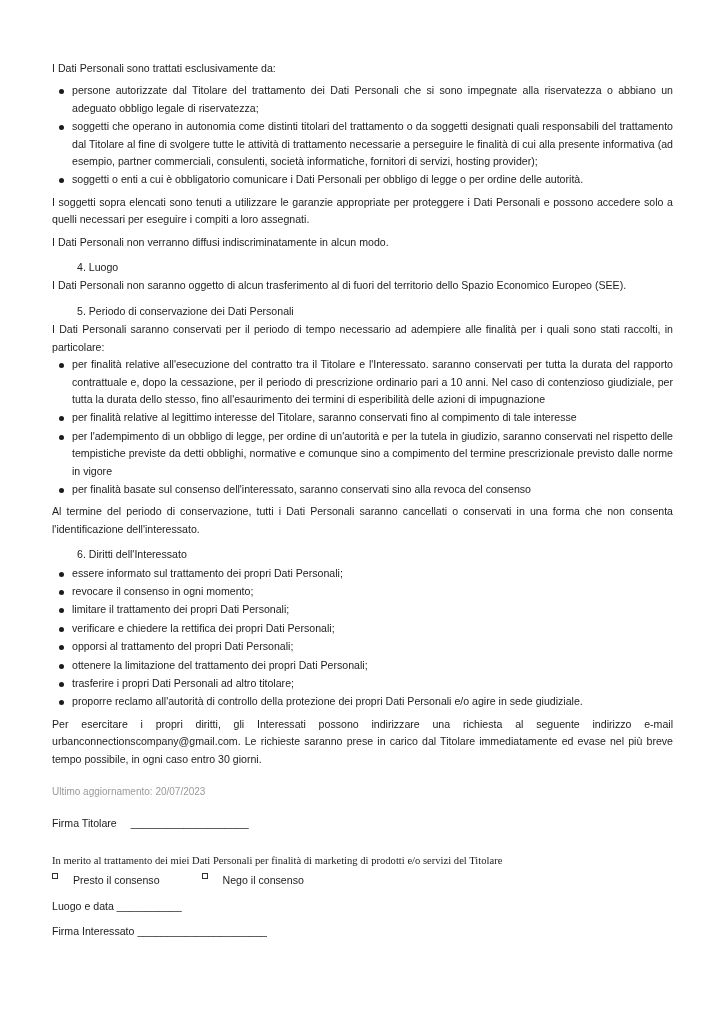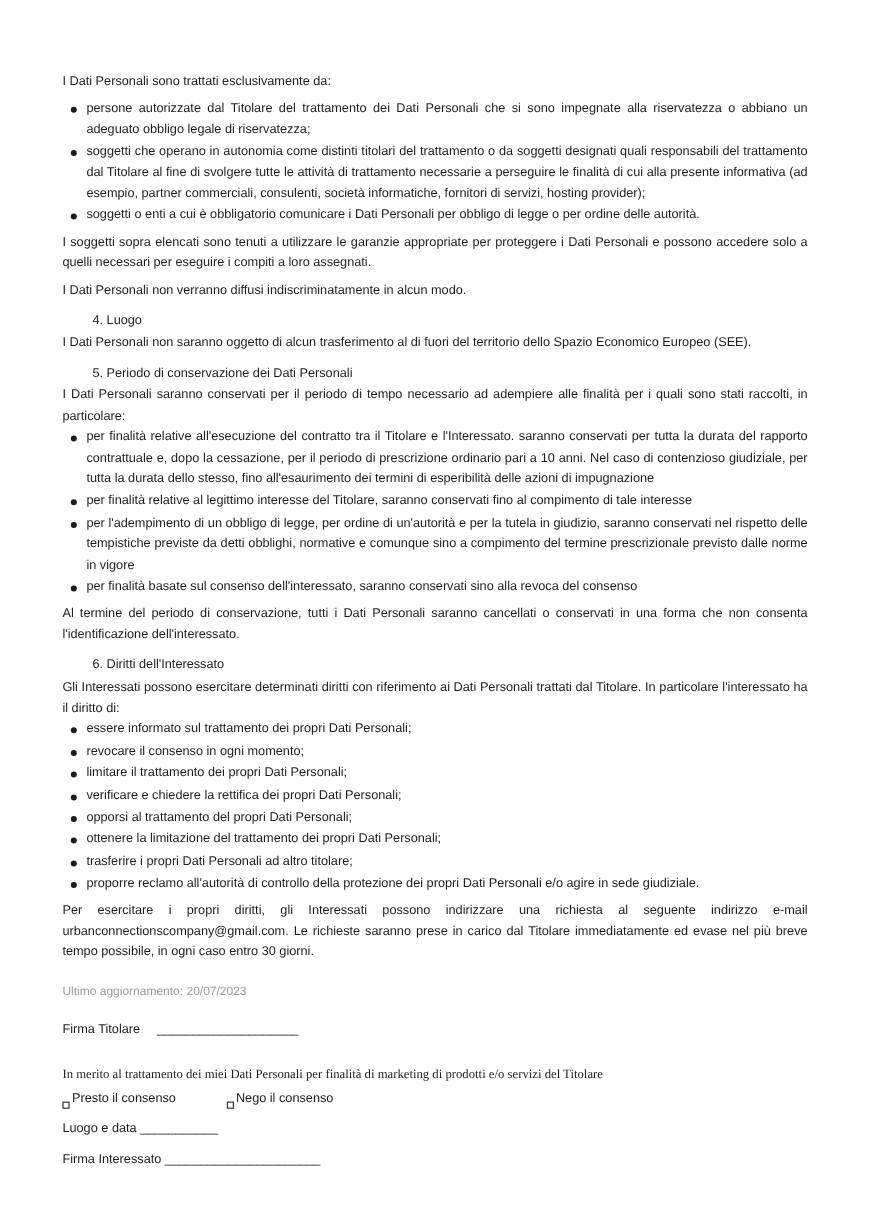--- a/index.html
+++ b/index.html
@@ -18,21 +18,21 @@
       width: 5px; height: 5px; background: #1c1c1c; border-radius: 50%;
     }
     .heading { margin: 8px 0 1px 25px; }
     .heading .num { font-weight: normal; }
     .heading .title { font-weight: normal; }
     .updated { color: #9a9a9a; margin-top: 15px; font-size: 10px; }
     .sign-row { margin-top: 15px; }
     .sign-row .gap { display: inline-block; width: 14px; }
     .consent-q { margin-top: 19px; font-family: Liberation Serif, serif; }
     .consent-options { margin-top: 3px; display: flex; gap: 42px; }
-    .option { display: inline-flex; align-items: flex-end; gap: 0; cursor: pointer; }
+    .option { display: inline-flex; align-items: flex-start; gap: 13px; cursor: pointer; }
     .checkbox {
       display: inline-block; width: 4px; height: 4px; border: 1px solid #333;
       margin-right: 2px; margin-top: 1px;
     }
     .field-row { margin-top: 8px; }
   </style>
 </head>
 <body>
 
 <div class="page">
@@ -62,21 +62,20 @@
     <li>per finalità relative al legittimo interesse del Titolare, saranno conservati fino al compimento di tale interesse</li>
     <li>per l'adempimento di un obbligo di legge, per ordine di un'autorità e per la tutela in giudizio, saranno conservati nel rispetto delle tempistiche previste da detti obblighi, normative e comunque sino a compimento del termine prescrizionale previsto dalle norme in vigore</li>
     <li>per finalità basate sul consenso dell'interessato, saranno conservati sino alla revoca del consenso</li>
   </ul>
   <p class="para">Al termine del periodo di conservazione, tutti i Dati Personali saranno cancellati o conservati in una forma che non consenta l'identificazione dell'interessato.</p>
 
   <div class="heading">
     <span class="num">6.</span>
     <span class="title">Diritti dell'Interessato</span>
   </div>
-  <p>Gli Interessati possono esercitare determinati diritti con riferimento ai Dati Personali trattati dal Titolare. In particolare l'interessato ha il diritto di:</p>
   <ul class="bullets">
     <li>essere informato sul trattamento dei propri Dati Personali;</li>
     <li>revocare il consenso in ogni momento;</li>
     <li>limitare il trattamento dei propri Dati Personali;</li>
     <li>verificare e chiedere la rettifica dei propri Dati Personali;</li>
     <li>opporsi al trattamento del propri Dati Personali;</li>
     <li>ottenere la limitazione del trattamento dei propri Dati Personali;</li>
     <li>trasferire i propri Dati Personali ad altro titolare;</li>
     <li>proporre reclamo all'autorità di controllo della protezione dei propri Dati Personali e/o agire in sede giudiziale.</li>
   </ul>

